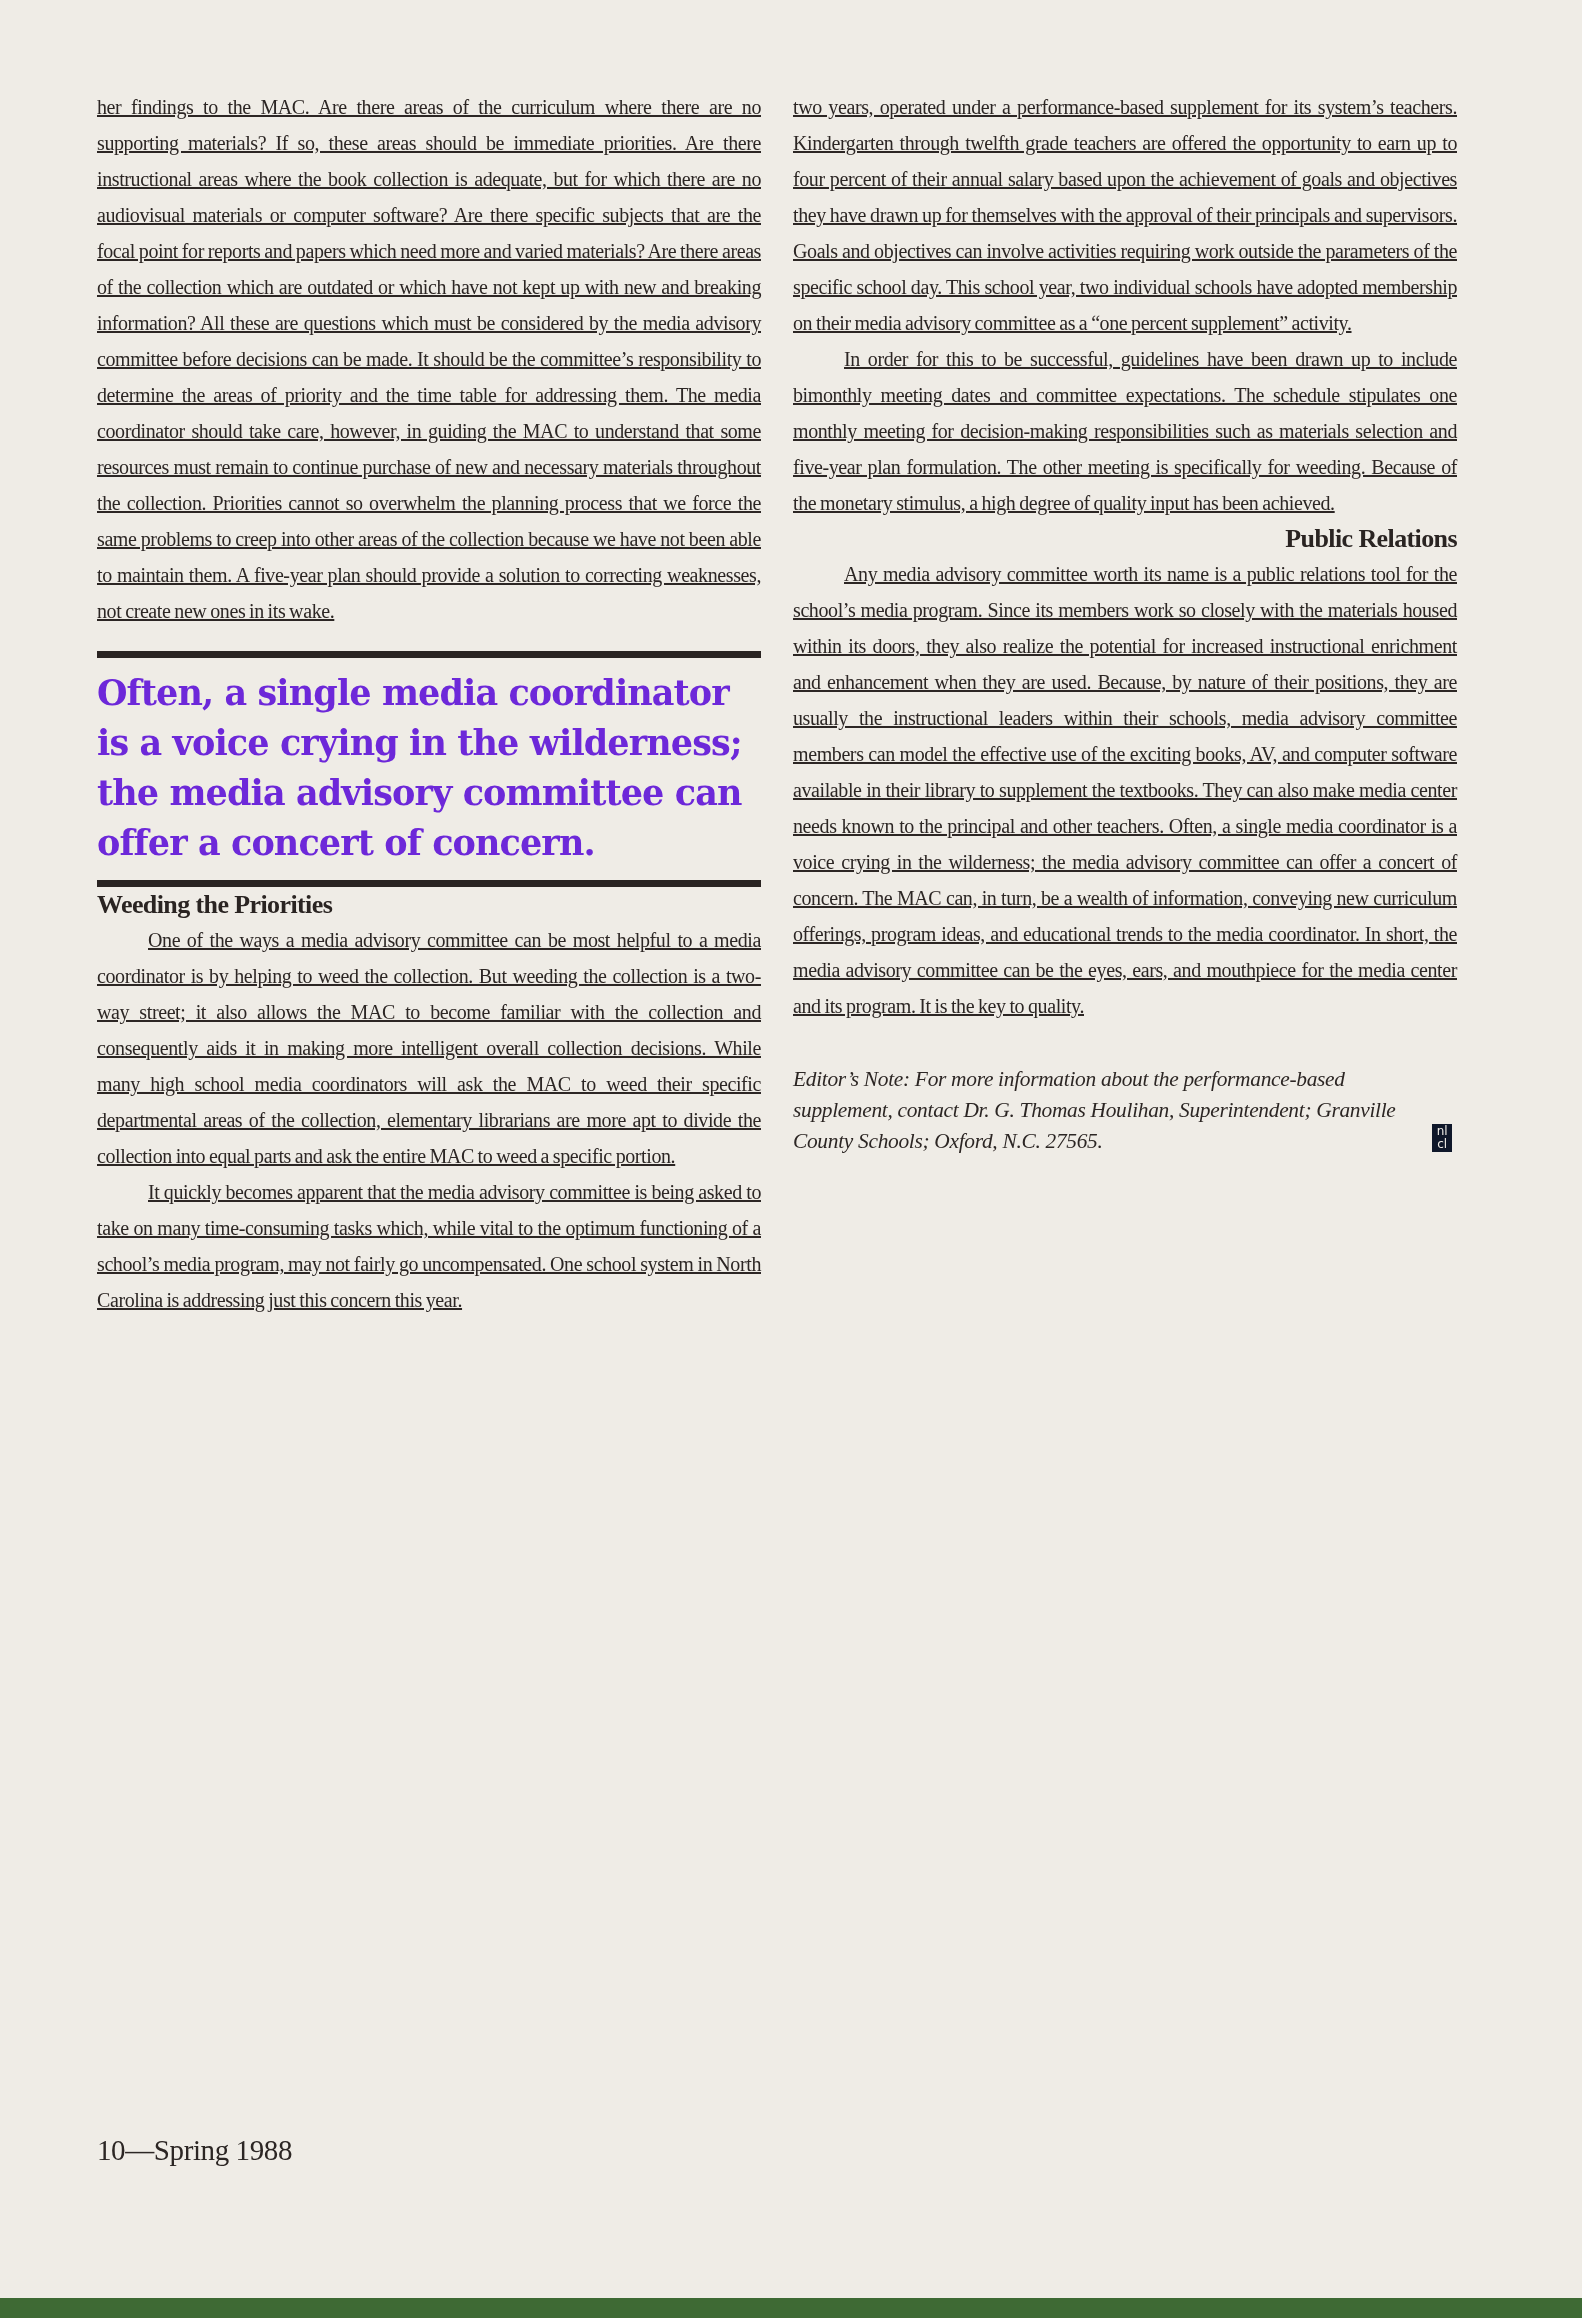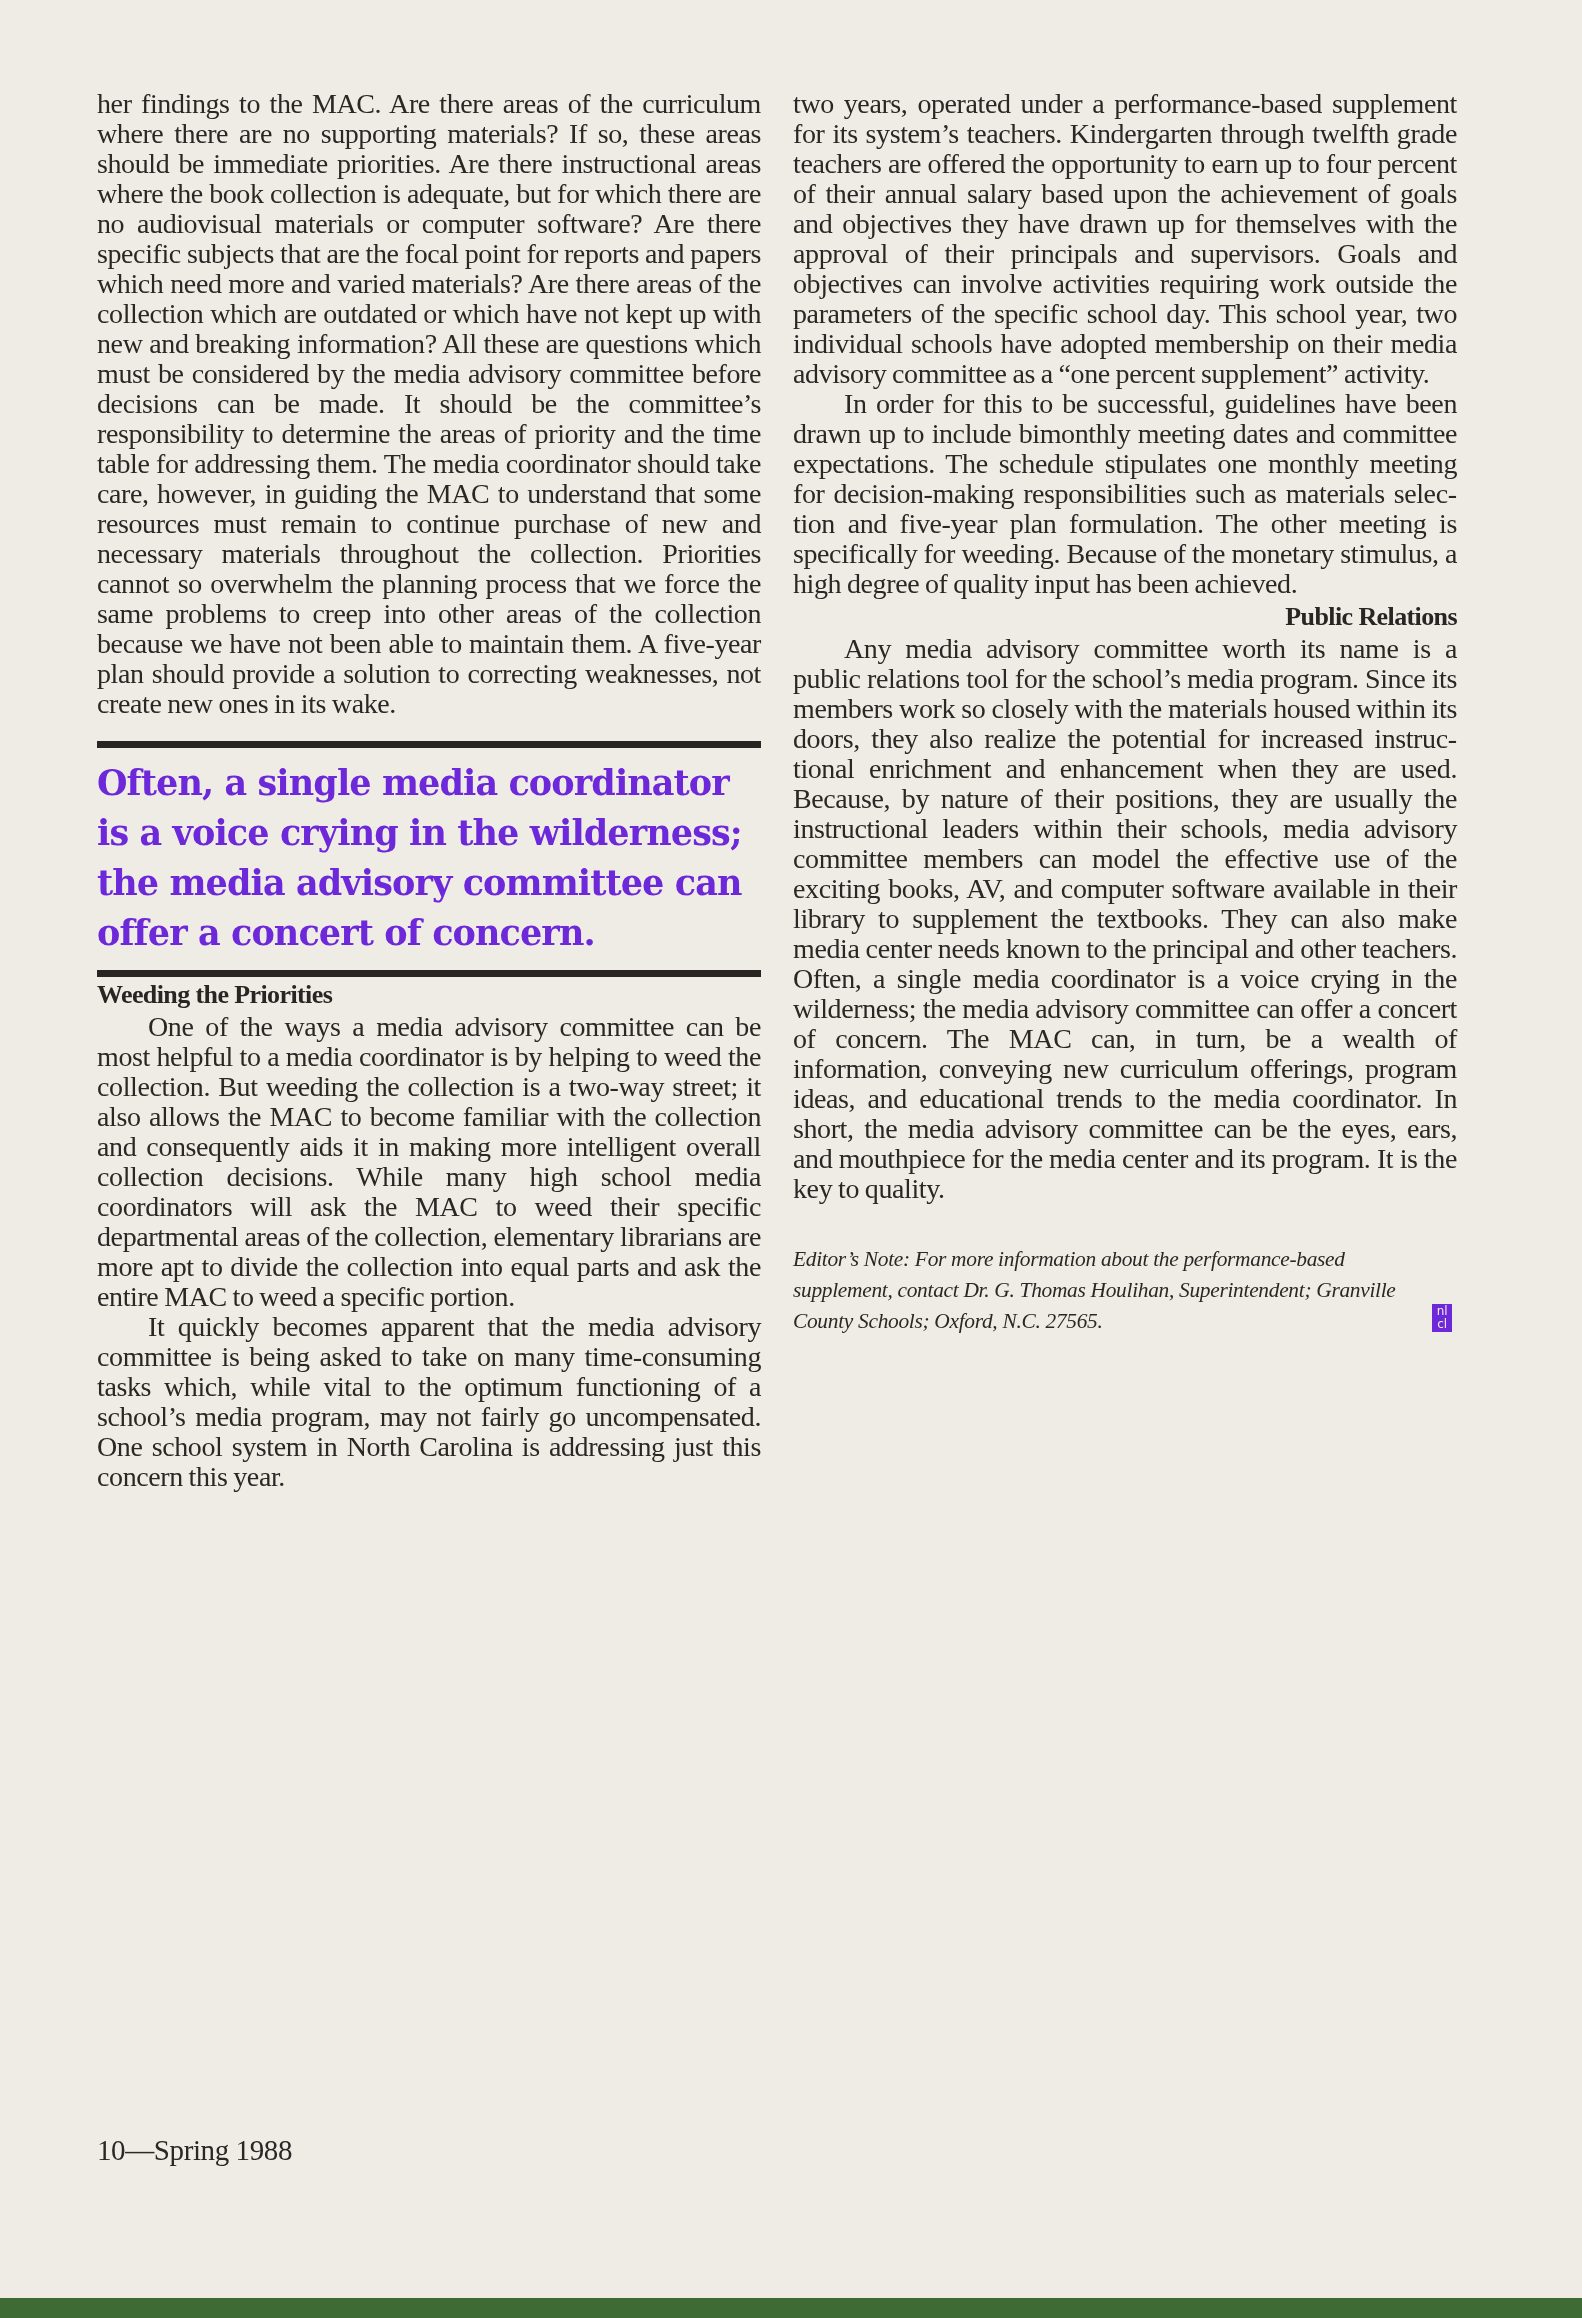--- a/index.html
+++ b/index.html
@@ -27,26 +27,27 @@
   }
   .column {
     position: absolute;
     top: 89px;
     width: 664px;
   }
   .col-left { left: 97px; }
   .col-right { left: 793px; }
   p.body {
     margin: 0;
-    font-size: 28px;
-    line-height: 30px;
+    font-size: 20px;
+    line-height: 36px;
     text-align: justify;
     hyphens: manual;
     letter-spacing: -0.4px;
     word-spacing: -0.8px;
+    text-decoration: underline;
   }
   p.indent { text-indent: 51px; }
   .pullquote {
     margin: 22px 0 0 0;
     border-top: 7.1px solid #2a2422;
     border-bottom: 7.1px solid #2a2422;
     padding: 9.5px 0 12.7px 0;
   }
   .pullquote-text {
     font-family: "DejaVu Serif", serif;
@@ -74,21 +75,21 @@
     letter-spacing: -0.3px;
     position: relative;
     padding-right: 47px;
   }
   .logo {
     position: absolute;
     right: 4.7px;
     bottom: 4.7px;
     width: 20.6px;
     height: 28.5px;
-    background: #6d28d9;
+    background: #0f172a;
     color: #efece6;
     font-family: "DejaVu Sans", sans-serif;
     font-size: 12px;
     line-height: 12.7px;
     text-align: center;
     font-style: normal;
     padding-top: 1.6px;
     box-sizing: border-box;
   }
   .footer {

